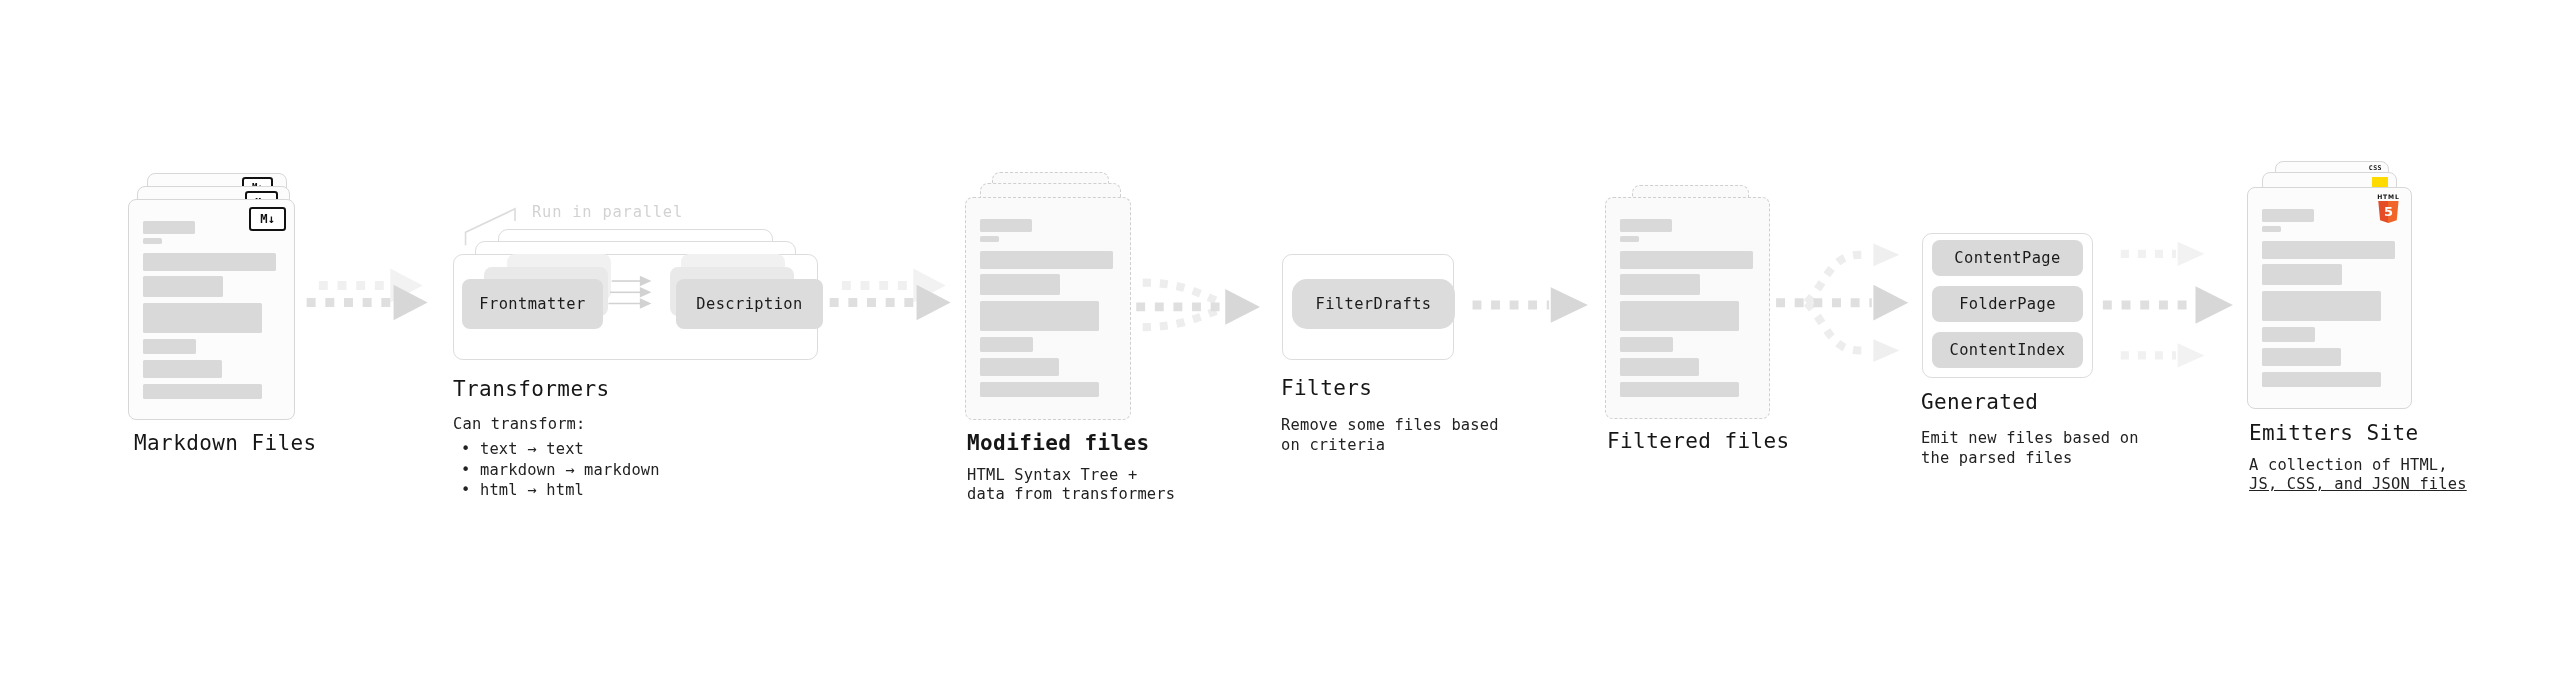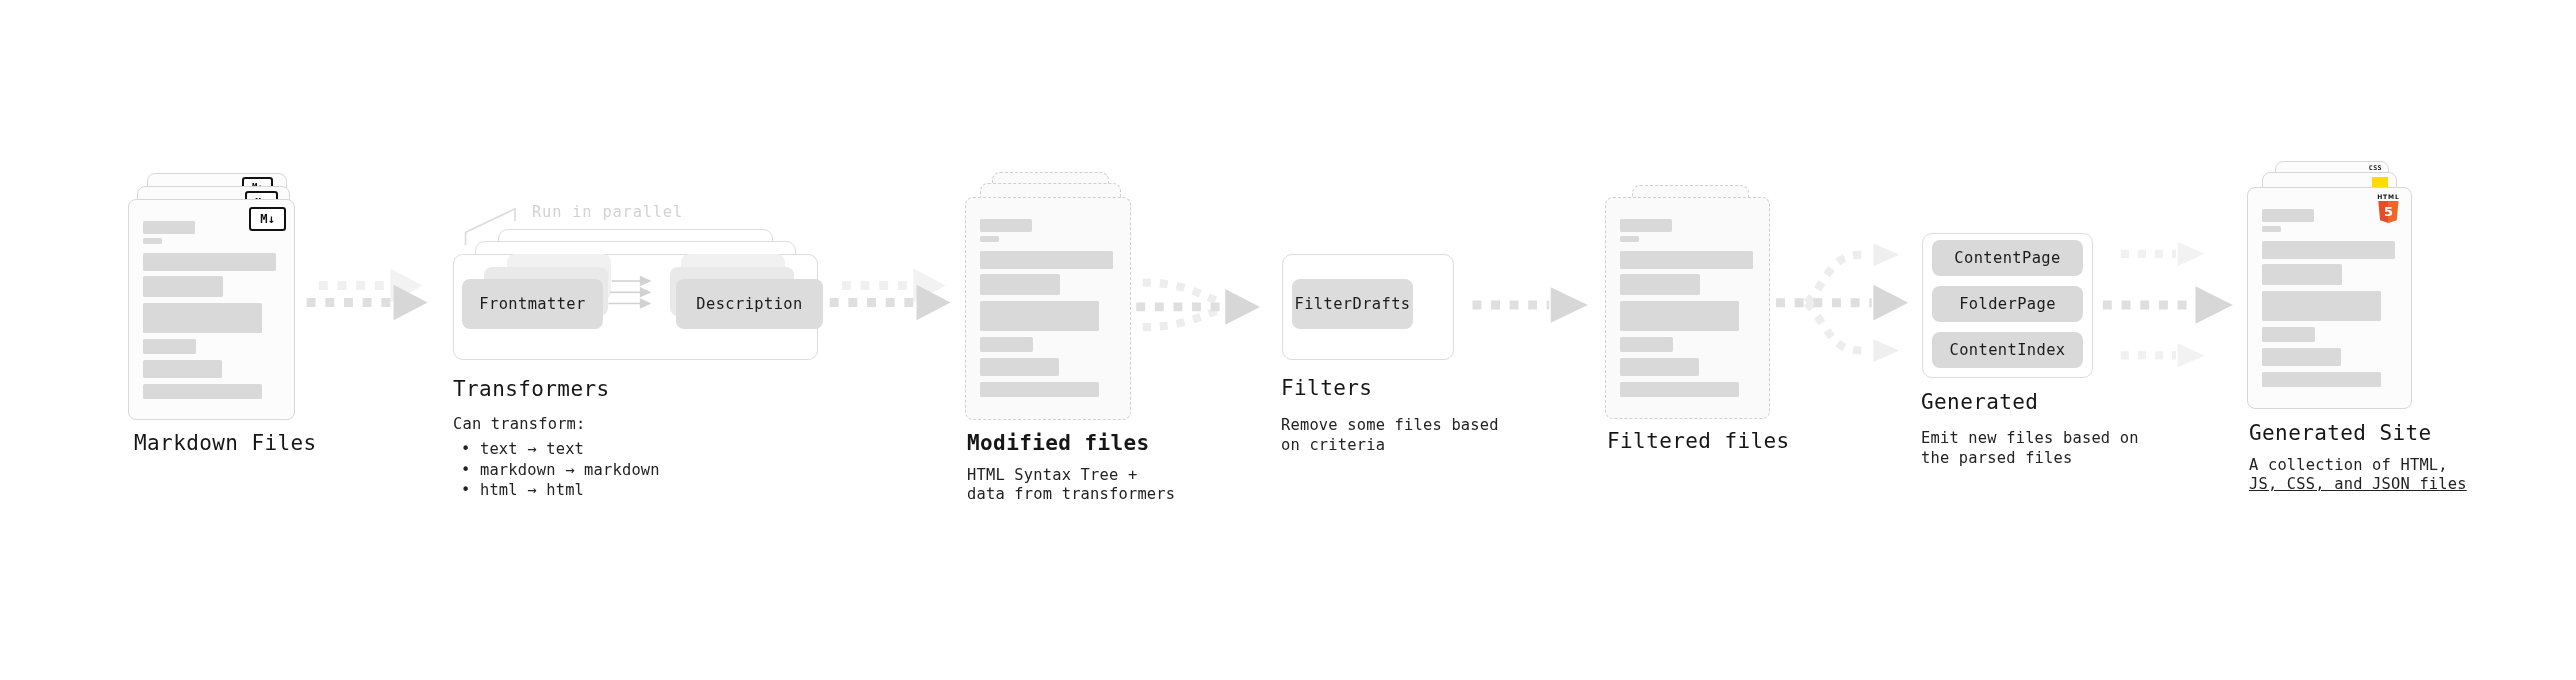--- a/index.html
+++ b/index.html
@@ -147,21 +147,21 @@
 
   <svg class="flow" style="left:1136px;top:264px;" width="138" height="89" viewBox="0 0 170 110">
     <path d="M8,23 C55,23 75,35 105,48" fill="none" stroke="#ededed" stroke-width="10" stroke-dasharray="10 11"></path>
     <path d="M8,78 C55,78 75,66 105,56" fill="none" stroke="#ededed" stroke-width="10" stroke-dasharray="10 11"></path>
     <line x1="0" y1="53" x2="108" y2="53" stroke="#dfdfdf" stroke-width="11" stroke-dasharray="11 12"></line>
     <polygon points="110,31 153,53 110,75" fill="#d7d7d7"></polygon>
   </svg>
 
   <div>
     <div class="obox" style="left:1282px;top:254px;width:172px;height:106px;"></div>
-    <div class="pill" style="left:1292px;top:279px;width:121px;height:50px;">FilterDrafts</div>
+    <div class="pill" style="left:1292px;top:279px;width:163px;height:50px;border-radius:15px;">FilterDrafts</div>
     <div class="heading" style="left:1281px;top:378px;">Filters</div>
     <div class="body-text" style="left:1281px;top:416px;">Remove some files based</div>
     <div class="body-text" style="left:1281px;top:436px;">on criteria</div>
   </div>
 
   <svg class="flow" style="left:1468px;top:280px;" width="126" height="50" viewBox="0 0 155 62">
     <line x1="5" y1="31" x2="100" y2="31" stroke="#dfdfdf" stroke-width="11" stroke-dasharray="11 12"></line>
     <polygon points="102,9 148,31 102,53" fill="#d7d7d7"></polygon>
   </svg>
 
@@ -227,19 +227,19 @@
       </div>
     <div class="bar b1"></div>
         <div class="bar b2"></div>
         <div class="bar b3"></div>
         <div class="bar b4"></div>
         <div class="bar b5"></div>
         <div class="bar b6"></div>
         <div class="bar b7"></div>
         <div class="bar b8"></div>
       </div>
-    <div class="heading" style="left:2249px;top:423px;">Generated Site</div>
+    <div class="heading" style="left:2249px;top:423px;">Emitters Site</div>
     <div class="body-text" style="left:2249px;top:456px;">A collection of HTML,</div>
     <div class="body-text" style="left:2249px;top:475px;text-decoration:underline;">JS, CSS, and JSON files</div>
   </div>
 
 </div>
 
 
 </body></html>

